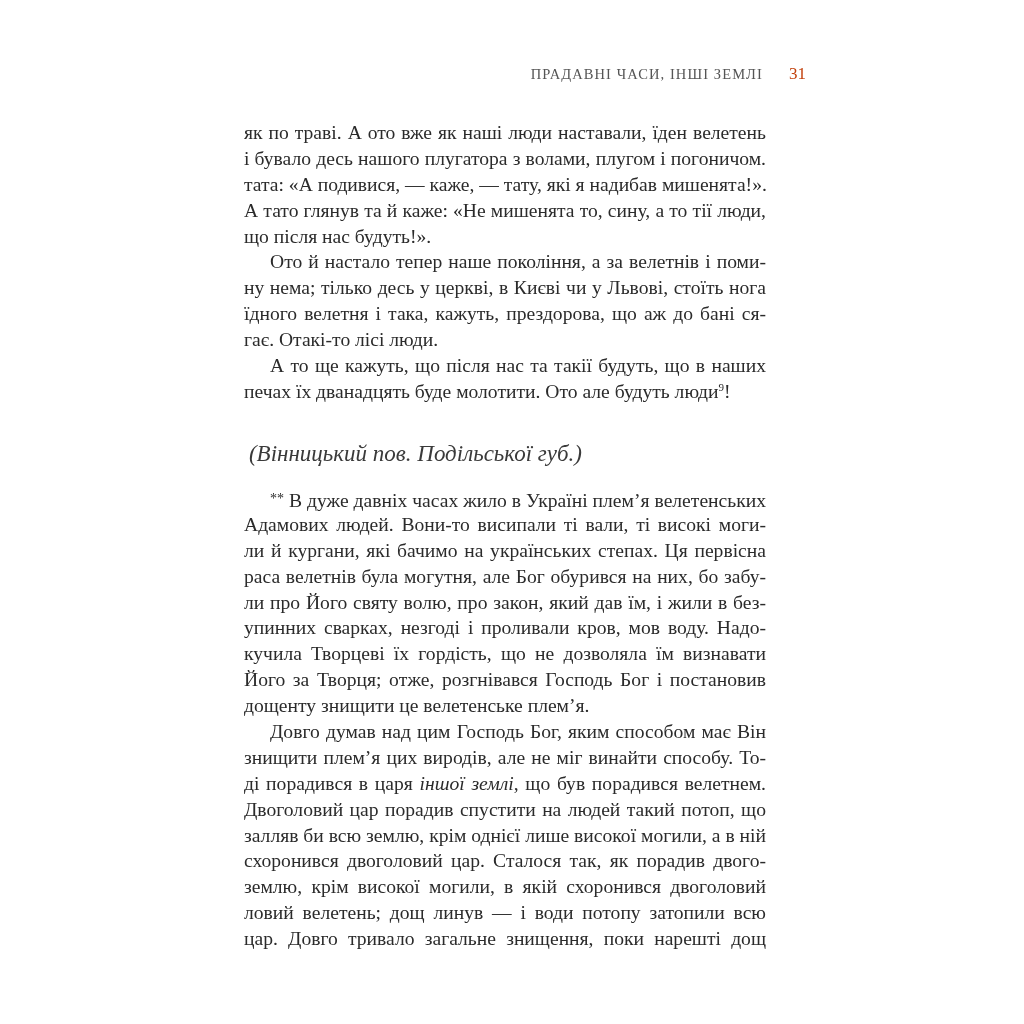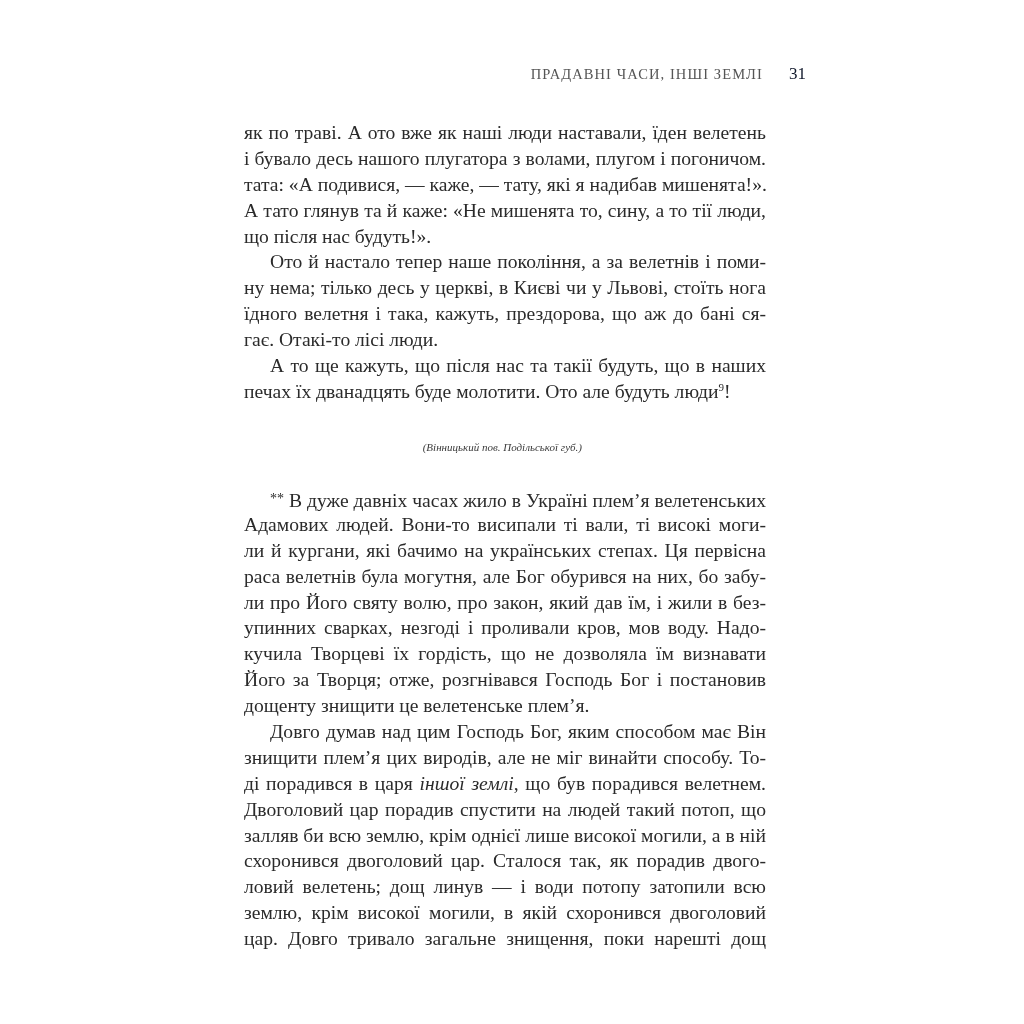--- a/index.html
+++ b/index.html
@@ -34,21 +34,21 @@
   .running-head .title {
     font-family: "Liberation Serif", serif;
     font-size: 14.5px;
     letter-spacing: 1.1px;
     text-transform: uppercase;
   }
   .running-head .folio {
     font-family: "Liberation Serif", serif;
     font-size: 17px;
     margin-left: 26px;
-    color: #0f172a;
+    color: #c2410c;
   }
   .text-block {
     position: absolute;
     left: 244px;
     width: 522px;
     font-family: "Liberation Serif", serif;
     font-size: 19.6px;
     line-height: 25.9px;
     color: #2b2b2b;
   }
@@ -66,21 +66,21 @@
     padding-left: 26px;
   }
   .block1 { top: 120px; }
   .block2 { top: 486px; }
   .source {
     position: absolute;
     top: 441px;
     right: 258px;
     font-family: "Liberation Serif", serif;
     font-style: italic;
-    font-size: 11px;
+    font-size: 23px;
     color: #3a3a3a;
     white-space: nowrap;
   }
   sup.fn {
     font-size: 11px;
     vertical-align: 7px;
     line-height: 0;
   }
   .stars {
     font-size: 14px;
@@ -128,18 +128,18 @@
     <span class="line">кучила Творцеві їх гордість, що не дозволяла їм визнавати</span>
     <span class="line">Його за Творця; отже, розгнівався Господь Бог і постановив</span>
     <span class="line last">дощенту знищити це велетенське плем’я.</span>
 
     <span class="line indent">Довго думав над цим Господь Бог, яким способом має Він</span>
     <span class="line">знищити плем’я цих виродів, але не міг винайти способу. То-</span>
     <span class="line"><span>ді порадився в царя </span><em>іншої землі</em><span>, що був порадився велетнем.</span></span>
     <span class="line">Двоголовий цар порадив спустити на людей такий потоп, що</span>
     <span class="line">залляв би всю землю, крім однієї лише високої могили, а в ній</span>
     <span class="line">схоронився двоголовий цар. Сталося так, як порадив двого-</span>
+    <span class="line">землю, крім високої могили, в якій схоронився двоголовий</span>
     <span class="line">ловий велетень; дощ линув — і води потопу затопили всю</span>
-    <span class="line">землю, крім високої могили, в якій схоронився двоголовий</span>
     <span class="line">цар. Довго тривало загальне знищення, поки нарешті дощ</span>
   </div>
 
 </div>
 
 </body></html>

